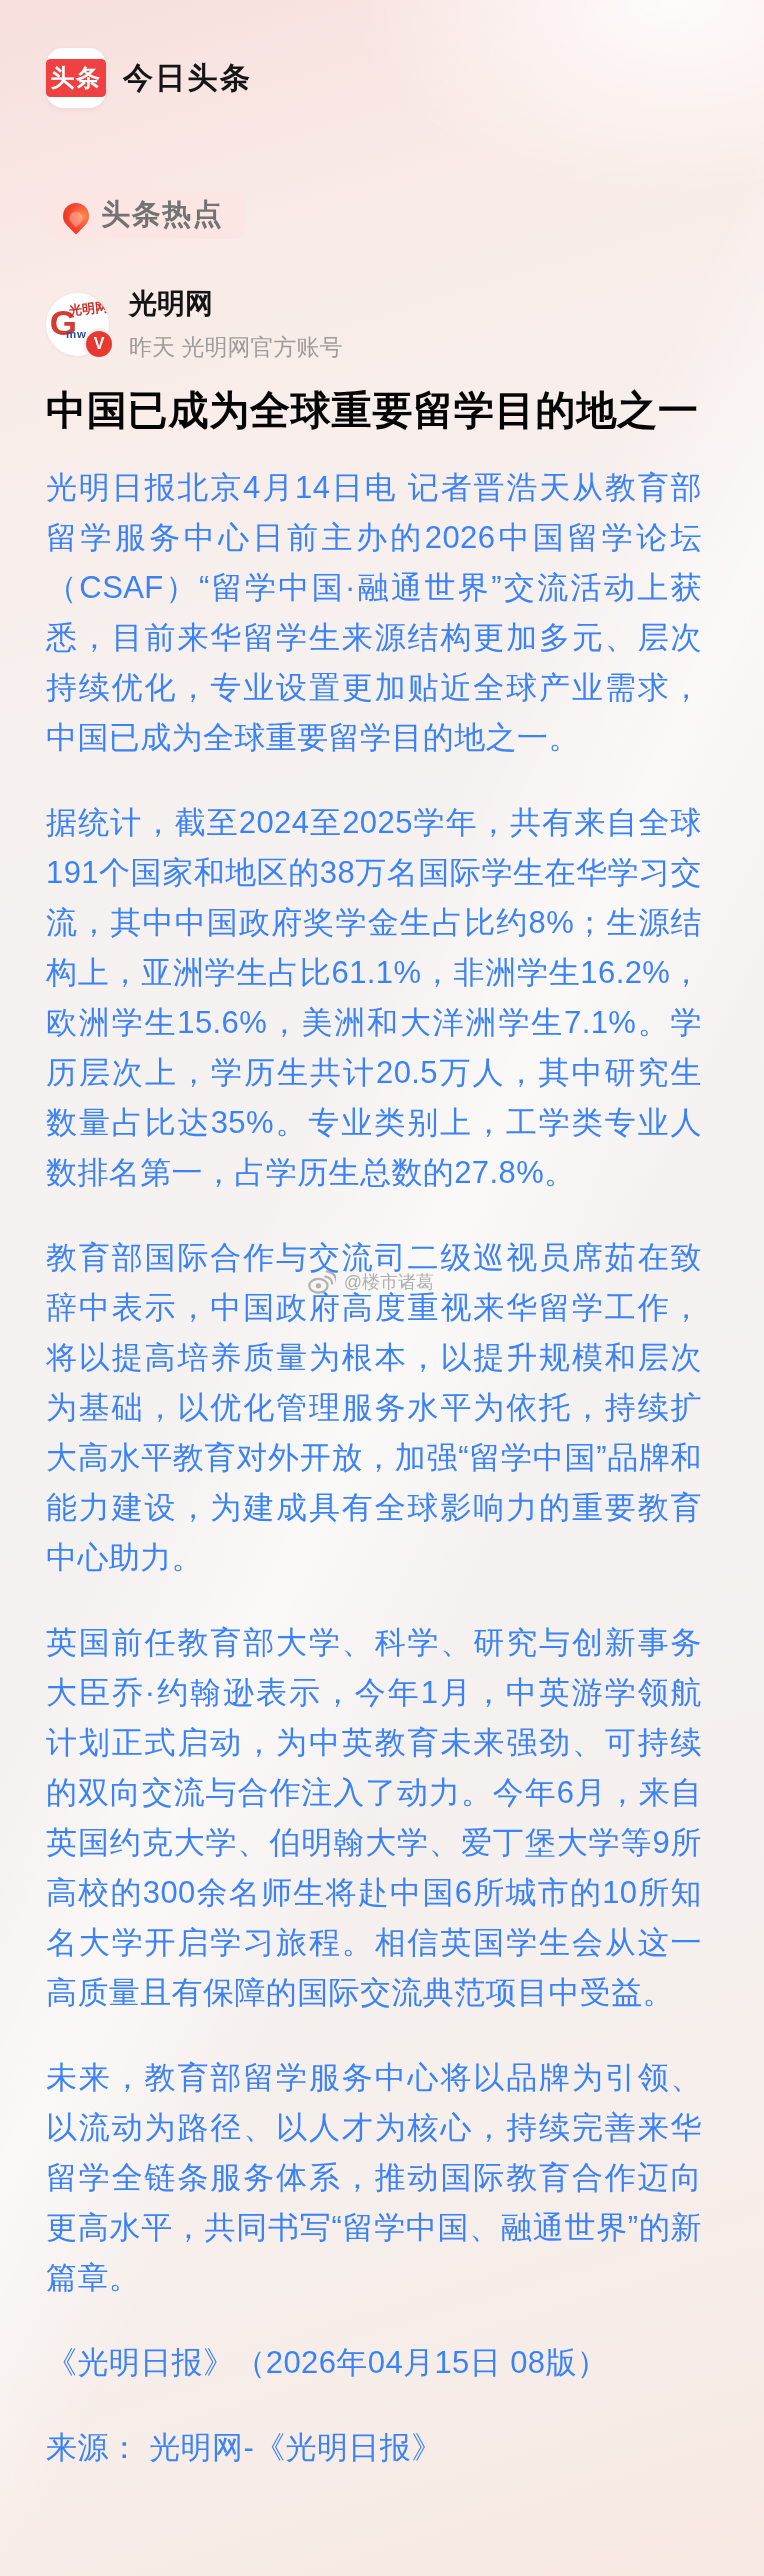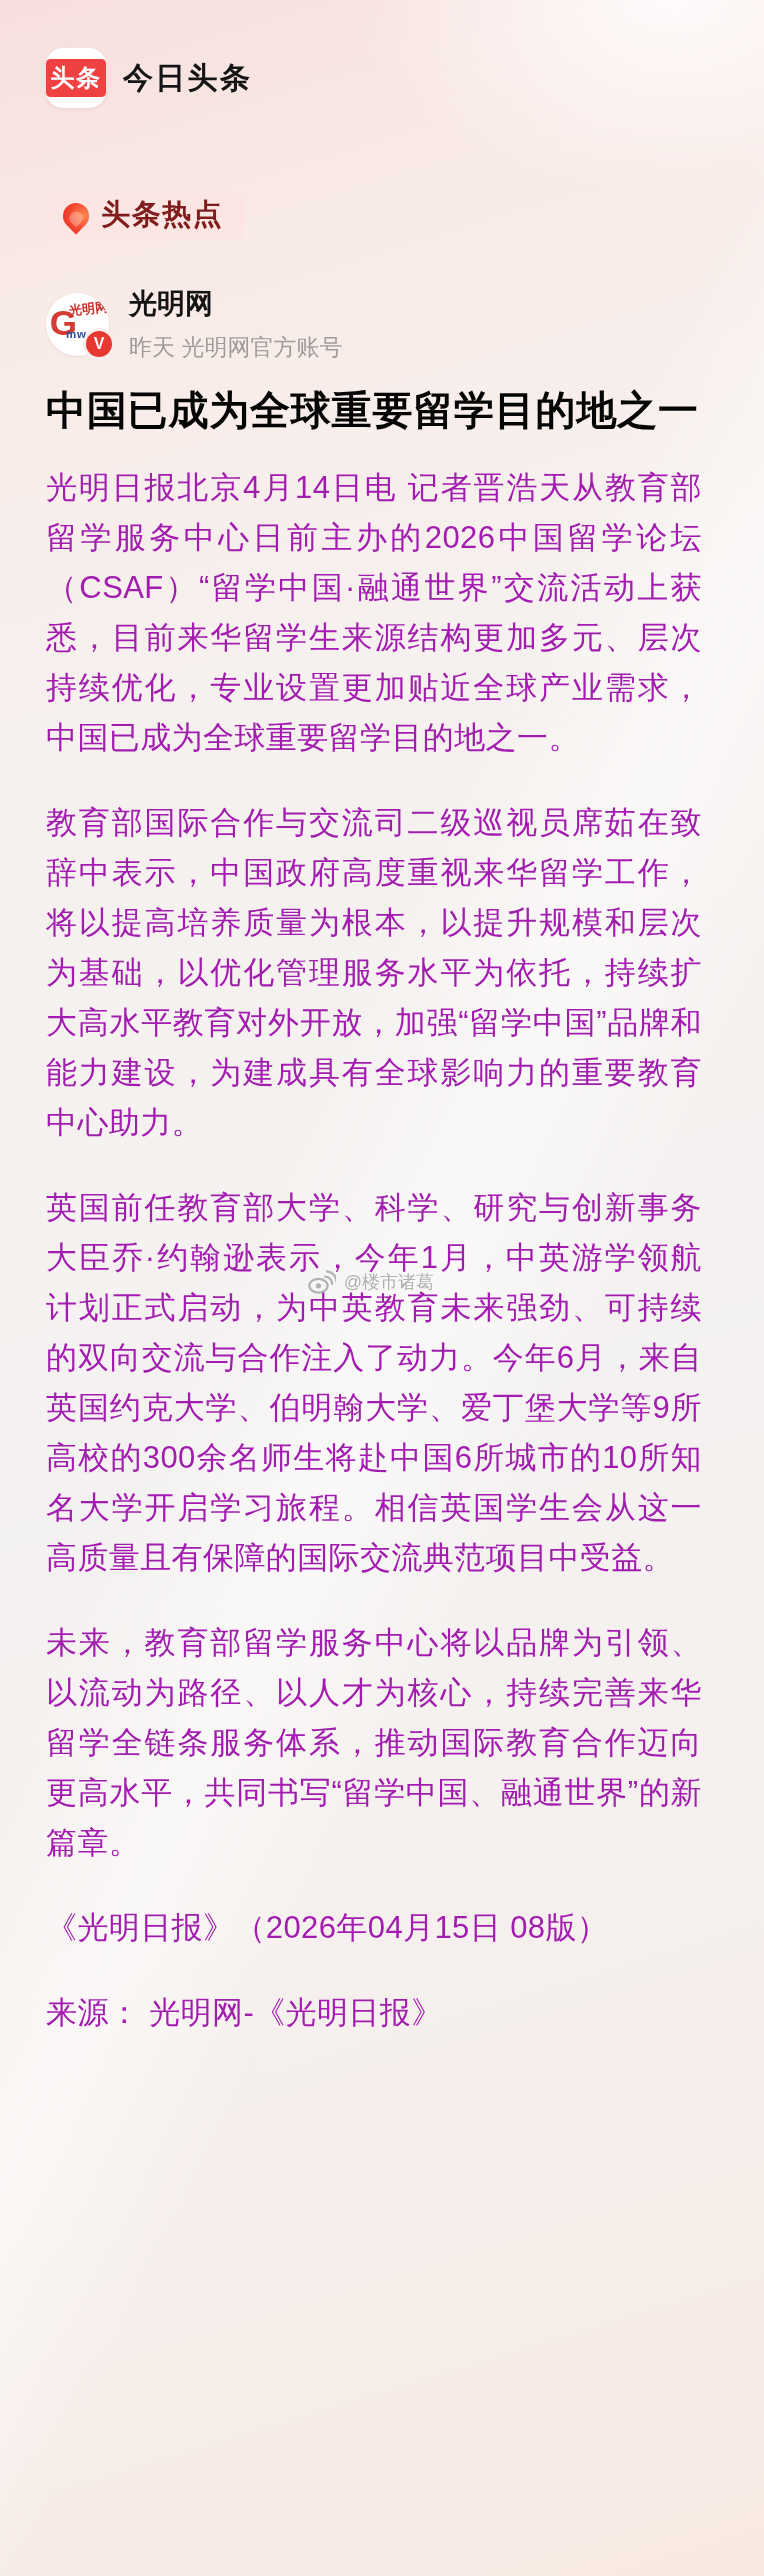--- a/index.html
+++ b/index.html
@@ -39,21 +39,21 @@
     background: radial-gradient(circle at 30% 70%, #ff8a50 0%, #f4452e 55%, #e02f20 100%);
     border-radius: 0 50% 50% 50%;
     transform: rotate(-135deg);
     position: relative;
   }
   .flame-icon::after {
     content: ""; position: absolute; left: 5.4px; top: 5.4px; width: 12.3px; height: 12.3px;
     background: #fbe6e3; border-radius: 0 50% 50% 50%;
     opacity: 0.35;
   }
-  .hot-label { font-size: 29px; font-weight: 700; color: #7f1d1d; letter-spacing: 1.5px; }
+  .hot-label { font-size: 29px; font-weight: 700; color: #737373; letter-spacing: 1.5px; }
 
   
   .author-row { margin-top: 46px; display: flex; align-items: center; gap: 20px; }
   .avatar-wrap { position: relative; width: 63px; height: 63px; flex: 0 0 auto; }
   .avatar {
     width: 63px; height: 63px; border-radius: 50%; background: #ffffff; position: relative;
     overflow: hidden; box-shadow: 0 0.8px 3.1px rgba(180,140,140,0.18);
   }
   .avatar .g-letter  { position: absolute; left: 3.8px;  top: 10.7px; color: #d23c33; font-size: 35px; font-weight: 700; }
   .avatar .g-script  { position: absolute; left: 23px; top: 7.7px; color: #c9302c; font-size: 13px; font-weight: 700; transform: rotate(-6deg); white-space: nowrap; }
@@ -66,21 +66,21 @@
   }
   .author-text { display: flex; flex-direction: column; }
   .author-name { font-size: 28px; font-weight: 700; color: #141414; }
   .author-meta { margin-top: 9.2px; font-size: 23px; color: #9e9b9b; }
 
   
   .article-title { margin-top: 22px; font-size: 40px; line-height: 51px; font-weight: 700; color: #050505; letter-spacing: 0.8px; }
   .article-body { margin-top: 20px; position: relative; }
   .article-body p {
     margin: 0 17px 35px 0;
-    font-size: 31px; line-height: 50px; color: #a21caf;
+    font-size: 31px; line-height: 50px; color: #3b82f6;
     text-align: justify; letter-spacing: 0.4px;
   }
   .pub-line, .source-line { text-align: left !important; }
 
   
   .watermark {
     position: absolute; left: 261px; top: 806px; z-index: 3;
     display: flex; align-items: center; gap: 7.7px;
     color: rgba(130,130,130,0.62); font-size: 18px; pointer-events: none;
     text-shadow: 0 0 4.6px rgba(255,255,255,0.6);
@@ -124,20 +124,21 @@
       <div class="author-meta">昨天 光明网官方账号</div>
     </div>
   </div>
 
   
   <h1 class="article-title">中国已成为全球重要留学目的地之一</h1>
 
   
   <div class="article-body">
     <p>光明日报北京4月14日电 记者晋浩天从教育部留学服务中心日前主办的2026中国留学论坛（CSAF）“留学中国·融通世界”交流活动上获悉，目前来华留学生来源结构更加多元、层次持续优化，专业设置更加贴近全球产业需求，中国已成为全球重要留学目的地之一。</p>
+    <p>据统计，截至2024至2025学年，共有来自全球191个国家和地区的38万名国际学生在华学习交流，其中中国政府奖学金生占比约8%；生源结构上，亚洲学生占比61.1%，非洲学生16.2%，欧洲学生15.6%，美洲和大洋洲学生7.1%。学历层次上，学历生共计20.5万人，其中研究生数量占比达35%。专业类别上，工学类专业人数排名第一，占学历生总数的27.8%。</p>
     <p>教育部国际合作与交流司二级巡视员席茹在致辞中表示，中国政府高度重视来华留学工作，将以提高培养质量为根本，以提升规模和层次为基础，以优化管理服务水平为依托，持续扩大高水平教育对外开放，加强“留学中国”品牌和能力建设，为建成具有全球影响力的重要教育中心助力。</p>
     <p>英国前任教育部大学、科学、研究与创新事务大臣乔·约翰逊表示，今年1月，中英游学领航计划正式启动，为中英教育未来强劲、可持续的双向交流与合作注入了动力。今年6月，来自英国约克大学、伯明翰大学、爱丁堡大学等9所高校的300余名师生将赴中国6所城市的10所知名大学开启学习旅程。相信英国学生会从这一高质量且有保障的国际交流典范项目中受益。</p>
     <p>未来，教育部留学服务中心将以品牌为引领、以流动为路径、以人才为核心，持续完善来华留学全链条服务体系，推动国际教育合作迈向更高水平，共同书写“留学中国、融通世界”的新篇章。</p>
     <p class="pub-line">《光明日报》（2026年04月15日 08版）</p>
     <p class="source-line">来源： 光明网-《光明日报》</p>
 
     <div class="watermark">
       <svg width="29" height="26" viewBox="0 0 38 34">
         <ellipse cx="15" cy="22" rx="12" ry="9" fill="none" stroke="#8a8a8a" stroke-width="3"></ellipse>
         <circle cx="15" cy="22" r="3.5" fill="#8a8a8a"></circle>

